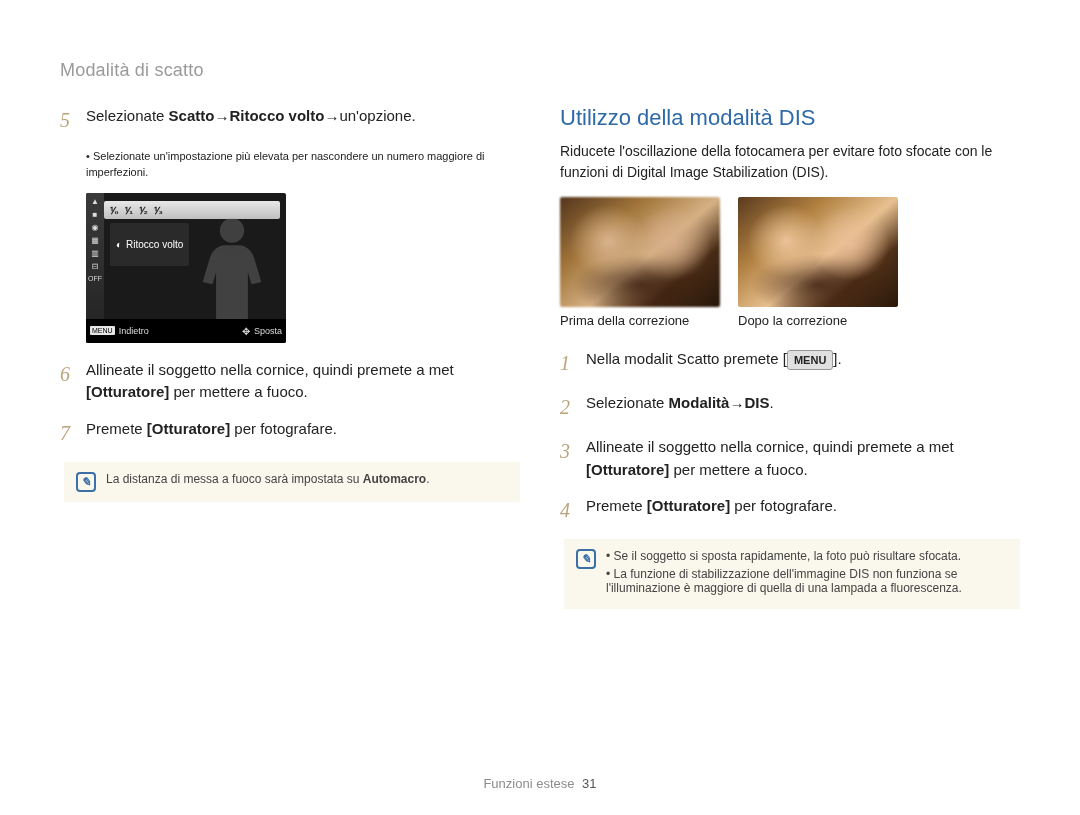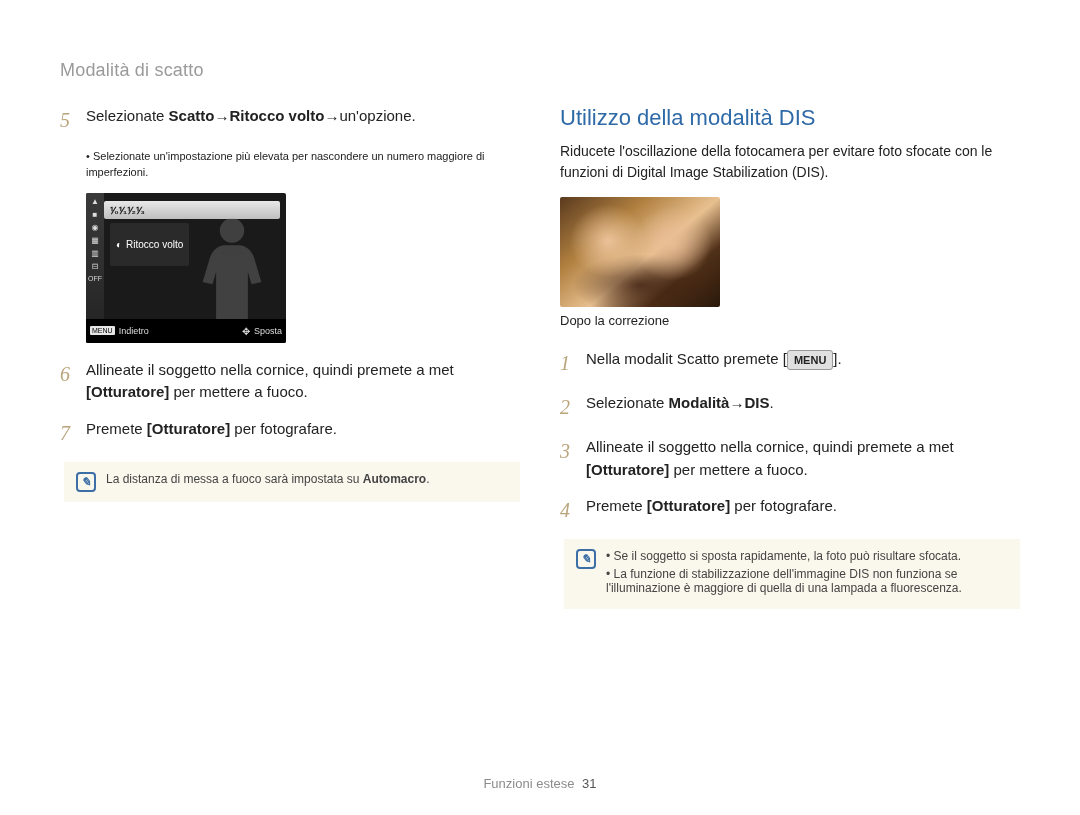--- a/index.html
+++ b/index.html
@@ -63,21 +63,21 @@
   }
   .lcd-left {
     position: absolute; left:0; top:0; bottom:0; width:18px;
     background: linear-gradient(#3a3a3a,#222);
     display:flex; flex-direction:column; align-items:center;
     padding-top:4px; gap:4px; font-size:8px; color:#ddd;
   }
   .lcd-topbar {
     position:absolute; left:18px; top:8px; right:6px; height:18px;
     background: linear-gradient(#e8e8e8,#bfbfbf);
-    display:flex; align-items:center; padding:0 6px;
+    display:flex; align-items:center; gap:6px; padding:0 6px;
     color:#222; font-size:10px; border-radius:2px;
   }
   .lcd-label {
     position:absolute; left:24px; top:30px;
     background:#2a2a2a; color:#fff; font-size:10px;
     padding:16px 6px; border-radius:2px;
   }
   .silhouette {
     position:absolute; right:14px; top:18px; width:80px; height:110px;
     opacity:0.35;
@@ -228,20 +228,24 @@
 
   </div>
 
   <div class="col">
 
     <div class="section-title">Utilizzo della modalità DIS</div>
     <div class="section-desc">Riducete l'oscillazione della fotocamera per evitare foto sfocate con le funzioni di Digital Image Stabilization (DIS).</div>
 
     <div class="photo-row">
       <div class="photo-col">
+        <div class="photo blur"></div>
+        <div class="photo-cap">Prima della correzione</div>
+      </div>
+      <div class="photo-col">
         <div class="photo"></div>
         <div class="photo-cap">Dopo la correzione</div>
       </div>
     </div>
 
     <div style="height:14px"></div>
 
     <div class="step">
       <div class="step-num">1</div>
       <div class="step-body">

